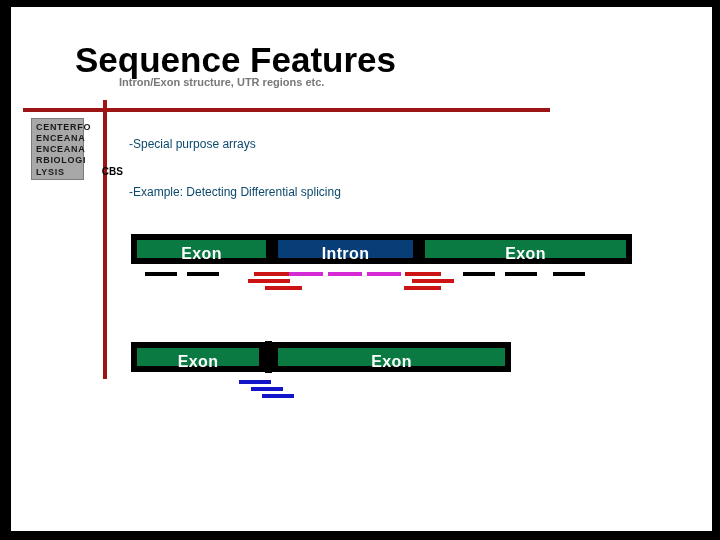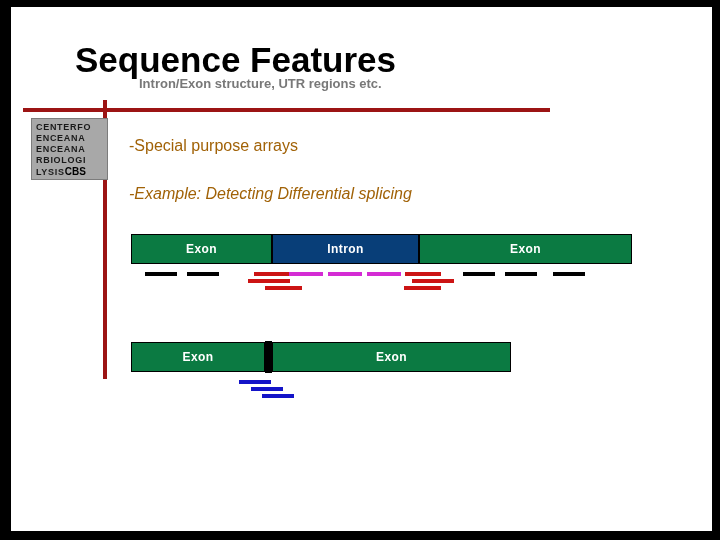--- a/index.html
+++ b/index.html
@@ -37,23 +37,23 @@
     top: 42px;
     font-size: 35px;
     font-weight: bold;
     color: #000000;
     letter-spacing: 0px;
     white-space: nowrap;
     line-height: 1.0;
   }
   #title-sub {
     position: absolute;
-    left: 139px;
+    left: 119px;
     top: 77px;
-    font-size: 13px;
+    font-size: 11px;
     font-weight: bold;
     color: #787878;
     white-space: nowrap;
     line-height: 1.0;
   }
 
   
   #rule-horizontal {
     position: absolute;
     left: 23px;
@@ -69,59 +69,60 @@
     width: 4px;
     height: 279px;
     background: #9C1414;
   }
 
   
   #logo {
     position: absolute;
     left: 31px;
     top: 118px;
-    width: 77px;
+    width: 53px;
     height: 62px;
     background: #A8A8A8;
     border: 1px solid #7c7c7c;
     box-sizing: border-box;
     padding: 3px 0 0 4px;
   }
   .logo-line {
     font-family: "Liberation Sans", sans-serif;
     font-size: 9px;
     font-weight: bold;
     color: #1a1a1a;
     letter-spacing: 0.7px;
     line-height: 11px;
     white-space: nowrap;
   }
   .logo-line .cbs {
     color: #000000;
     letter-spacing: 0px;
     font-size: 10px;
+    margin-left: 37px;
   }
 
   
   .bullet {
     position: absolute;
-    font-size: 16px;
-    color: #a16207;
+    font-size: 12px;
+    color: #0c4a6e;
     white-space: nowrap;
   }
   #bullet-0 { left: 129px; top: 137px; }
-  #bullet-1 { left: 129px; top: 185px; font-style: italic; }
+  #bullet-1 { left: 129px; top: 185px; }
 
   
   .seg {
     position: absolute;
     box-sizing: border-box;
-    border: 1px solid #000000;
+    border: 6px solid #000000;
     color: #ffffff;
-    font-size: 12px;
+    font-size: 16px;
     font-weight: bold;
     text-align: center;
     line-height: 28px;
     letter-spacing: 0.4px;
   }
   .divider {
     position: absolute;
     background: #000000;
   }
 

